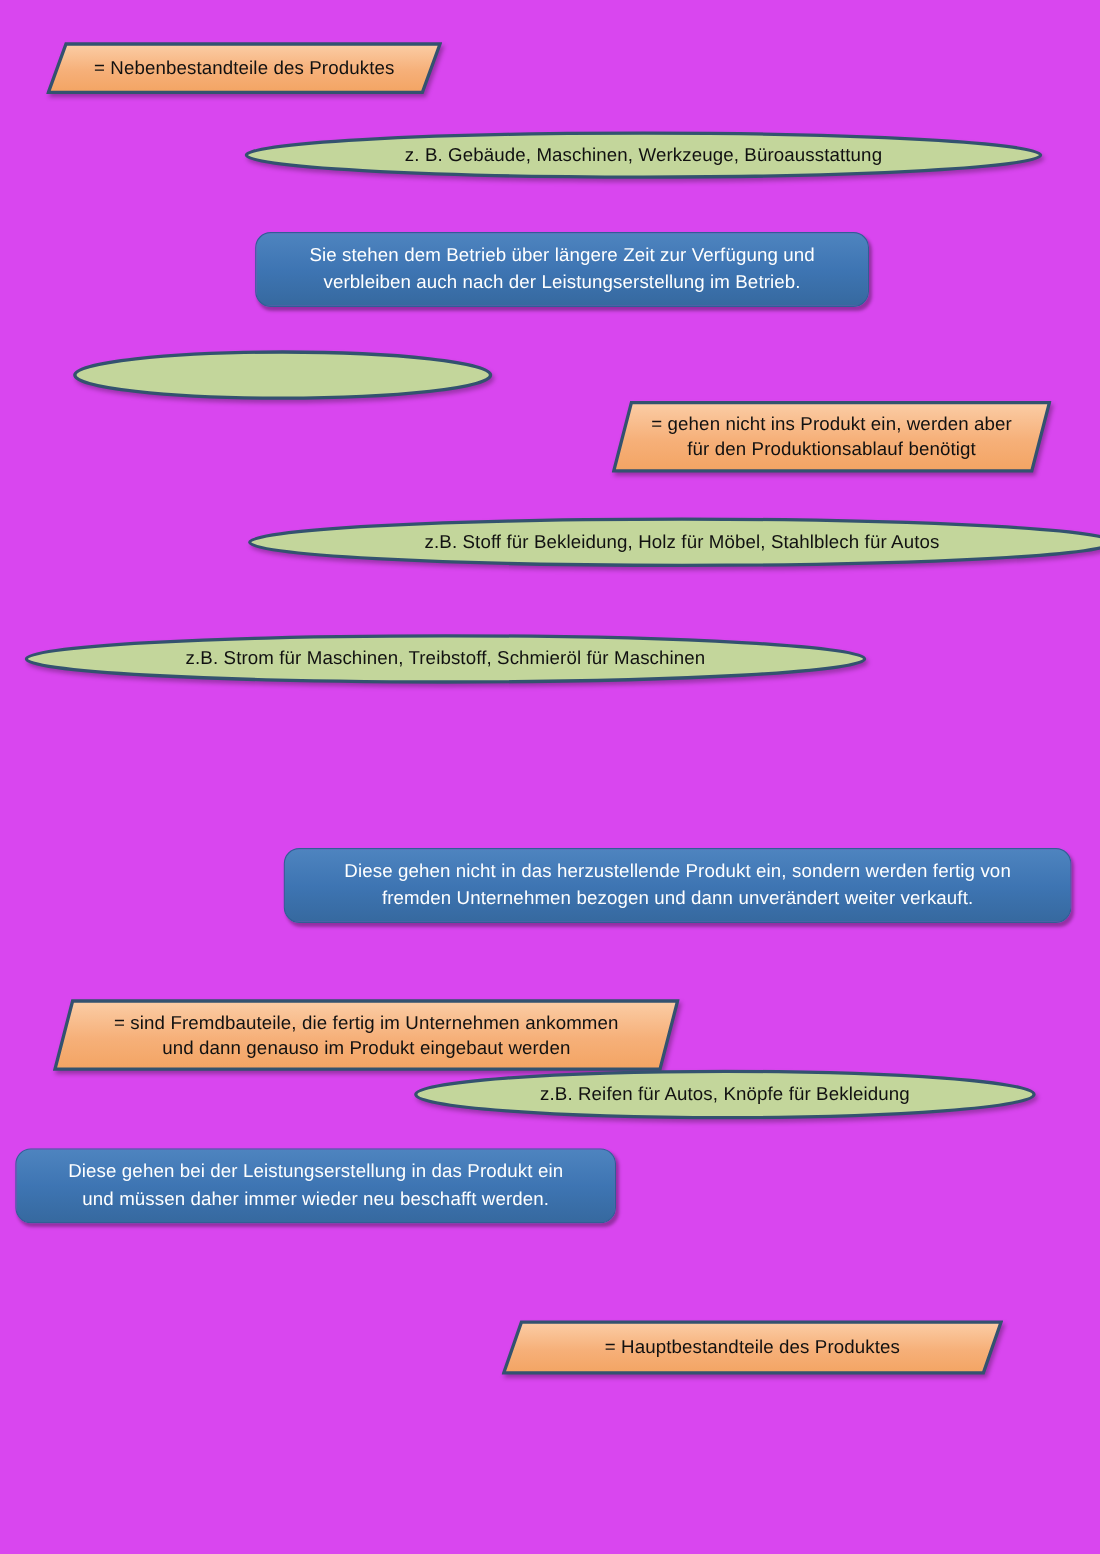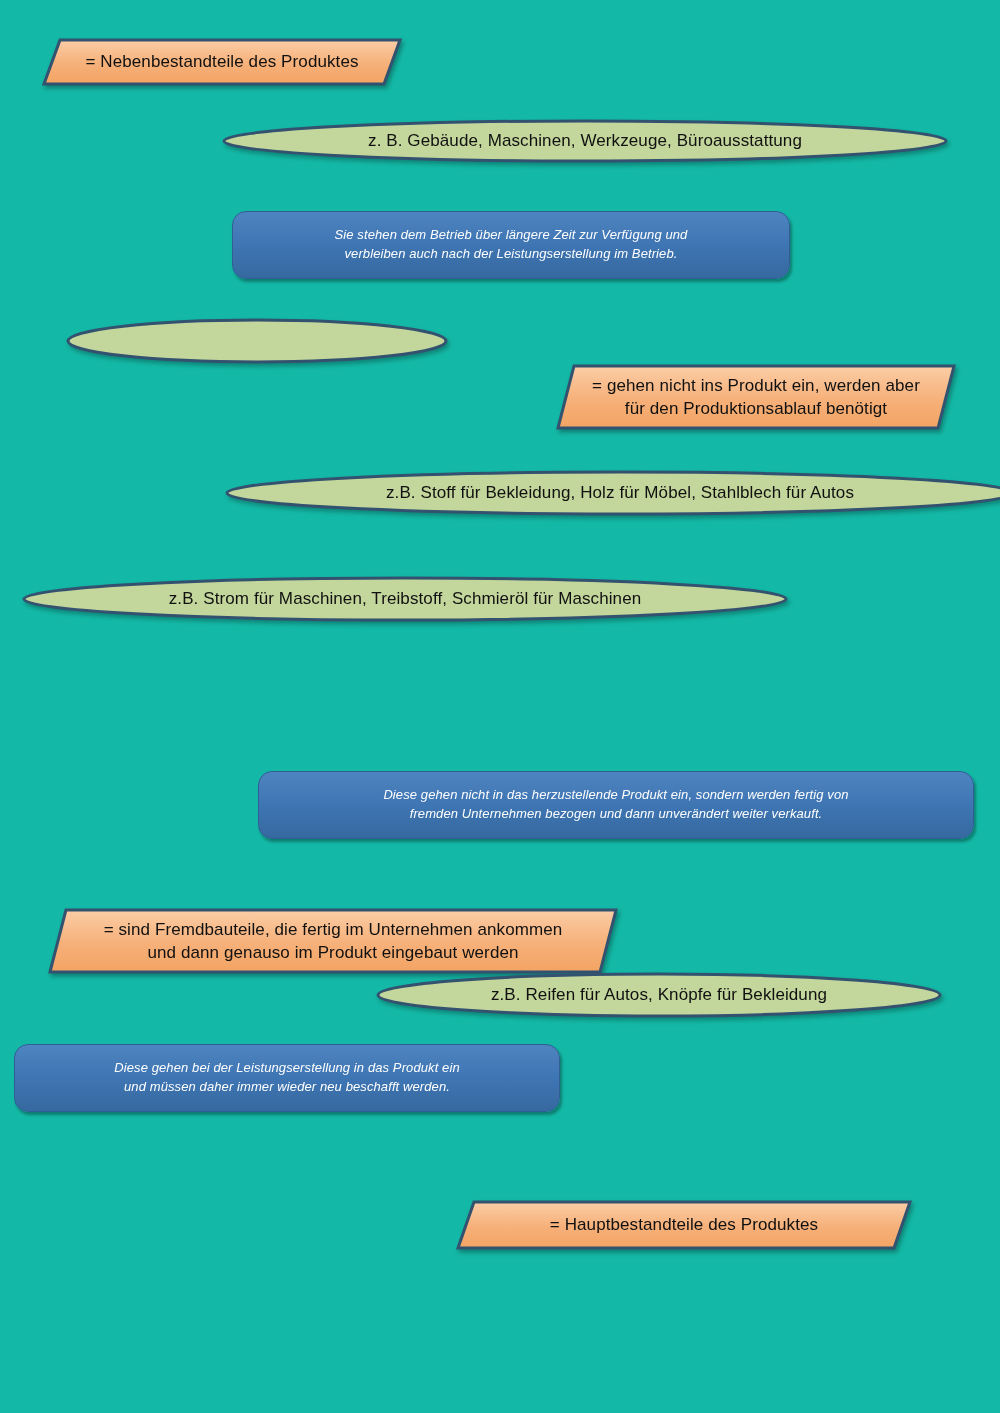--- a/index.html
+++ b/index.html
@@ -8,21 +8,21 @@
     padding: 0;
     background: #ffffff;
   }
   body {
     font-family: "Liberation Sans", sans-serif;
   }
   #canvas {
     position: relative;
     width: 1000px;
     height: 1413px;
-    background: #14b8a6;
+    background: #d946ef;
     overflow: hidden;
   }
 
   .shape {
     position: absolute;
     box-sizing: border-box;
     display: flex;
     align-items: center;
     justify-content: center;
     text-align: center;
@@ -75,26 +75,25 @@
   
   .bluebox {
     border-radius: 14px;
     background: #3f76b5;
     background: linear-gradient(to bottom, #4e84bf 0%, #3e75b3 50%, #36699f 100%);
     border: 1px solid #2f5f95;
     box-shadow: 2px 3px 3px rgba(0,0,0,0.32);
   }
   .bluebox .bb-text {
     color: #ffffff;
-    font-size: 13px;
+    font-size: 17px;
     line-height: 1.45;
     padding: 10px 22px;
     white-space: pre-line;
     letter-spacing: 0.1px;
-    font-style: italic;
   }
 </style>
 </head>
 <body>
 
 <div id="canvas">
     <div class="shape trapezoid" style="left: 42px; top: 38px; width: 360px; height: 48px;">
       <svg viewBox="0 0 360 48" preserveAspectRatio="none">
         <defs>
           <linearGradient id="og0" x1="0" y1="0" x2="0" y2="1">

